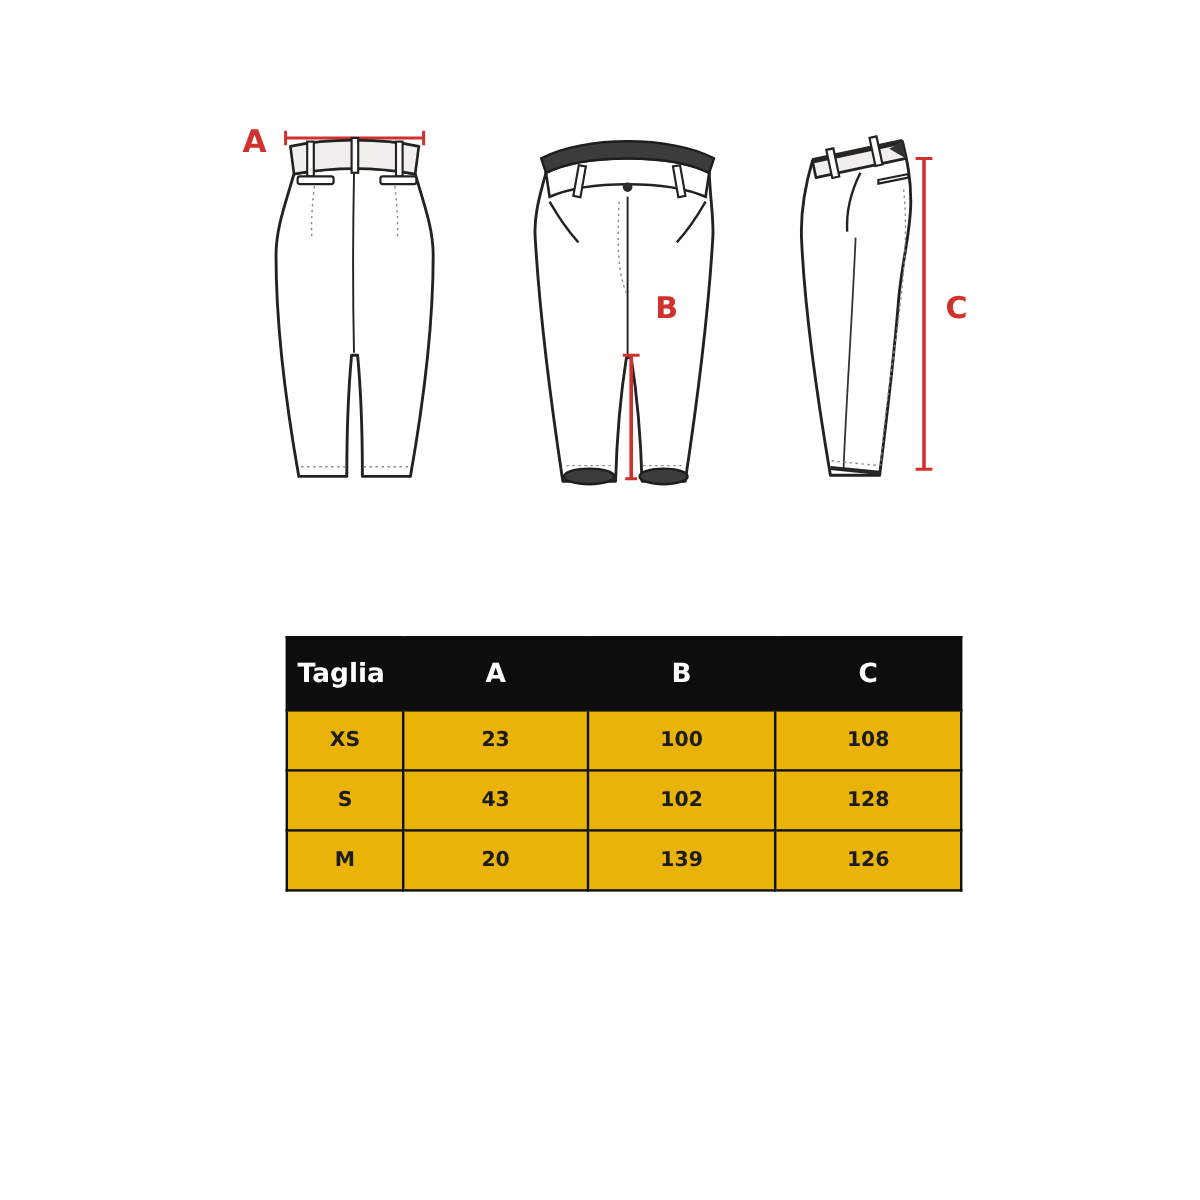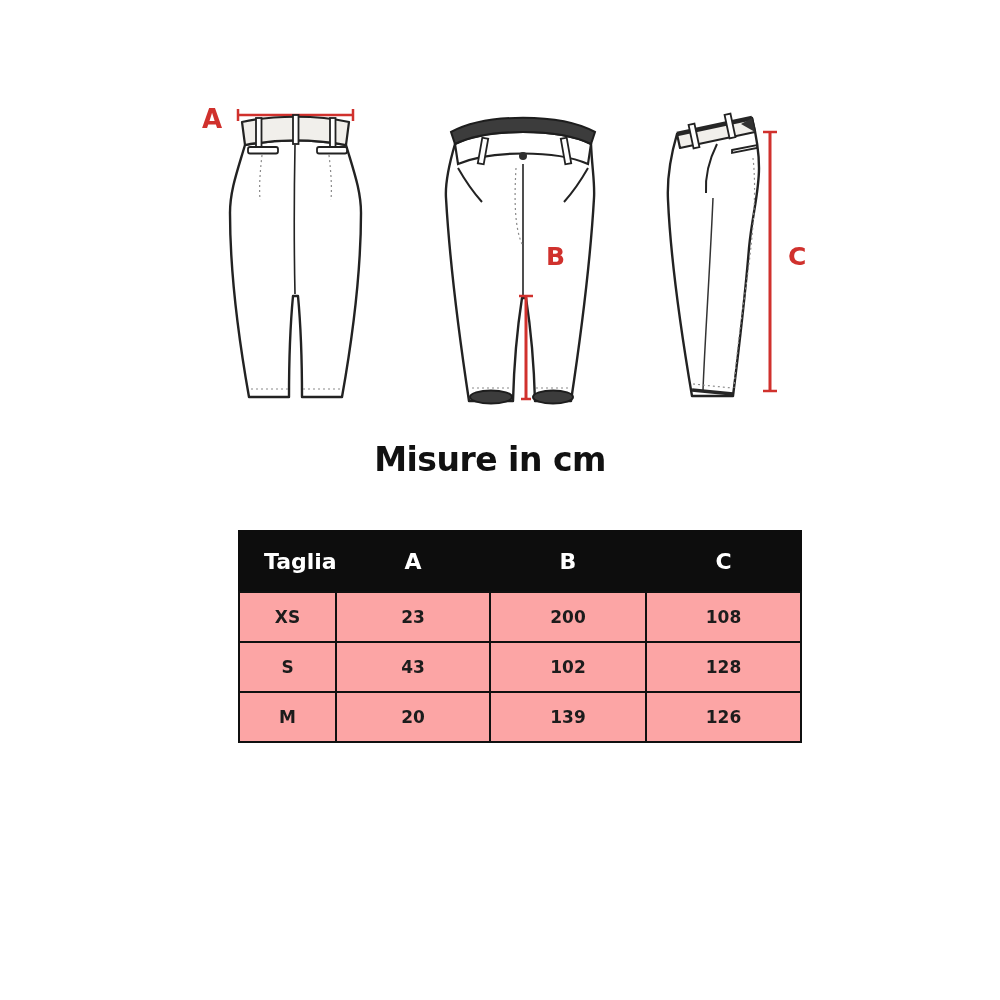--- a/index.html
+++ b/index.html
@@ -22,23 +22,23 @@
     border-collapse:collapse;table-layout:fixed;
   }
   .size-table th,.size-table td{
     border:2.5px solid #101010;box-sizing:border-box;
     font-family:"DejaVu Sans","Liberation Sans",sans-serif;
   }
   .size-table thead th{
     background:#0d0d0d;color:#ffffff;height:61px;font-size:22px;font-weight:800;
     text-align:center;vertical-align:middle;border-color:#0d0d0d;border-bottom-color:#101010;
   }
-  .size-table thead th.first{ text-align:left;padding-left:24px; }
+  .size-table thead th.first{ text-align:left;padding-left:8px; }
   .size-table td{
-    background:#fca5a5;color:#1c1c1c;height:50px;font-size:17px;font-weight:700;
+    background:#eab308;color:#1c1c1c;height:50px;font-size:17px;font-weight:700;
     text-align:center;vertical-align:middle;
   }
   .outline{fill:#ffffff;stroke:#222222;stroke-width:2.4;stroke-linejoin:round;}
   .thin{fill:none;stroke:#222222;stroke-width:1.6;}
   .dotted{fill:none;stroke:#8a8a8a;stroke-width:1.2;stroke-dasharray:2,3;}
   .band{fill:#f1efeb;stroke:#222222;stroke-width:2.2;stroke-linejoin:round;}
   .loop{fill:#ffffff;stroke:#222222;stroke-width:1.8;}
   .darkfill{fill:#3c3c3c;stroke:#1d1d1d;stroke-width:2;}
   .redline{stroke:#d0312d;stroke-width:3;fill:none;}
   .redcap{stroke:#d0312d;stroke-width:2.5;fill:none;}
@@ -130,42 +130,41 @@
         <path class="loop" d="M77,52 L102,47 L102,50 L77,55 Z"></path>
       </g>
       <g>
         <line class="redline" x1="115" y1="34" x2="115" y2="293"></line>
         <line class="redcap" x1="108" y1="34" x2="122" y2="34"></line>
         <line class="redcap" x1="108" y1="293" x2="122" y2="293"></line>
       </g>
     </svg>
   </div>
 
-  <div class="title">Misure in cm</div>
 
   <table class="size-table">
     <colgroup>
       <col style="width:97px">
         <col style="width:154px">
         <col style="width:156px">
         <col style="width:155px">
     </colgroup>
     <thead>
       <tr>
         <th class="first">Taglia</th>
         <th>A</th>
         <th>B</th>
         <th>C</th>
       </tr>
     </thead>
     <tbody>
       <tr>
         <td>XS</td>
         <td>23</td>
-        <td>200</td>
+        <td>100</td>
         <td>108</td>
       </tr>
       <tr>
         <td>S</td>
         <td>43</td>
         <td>102</td>
         <td>128</td>
       </tr>
       <tr>
         <td>M</td>

